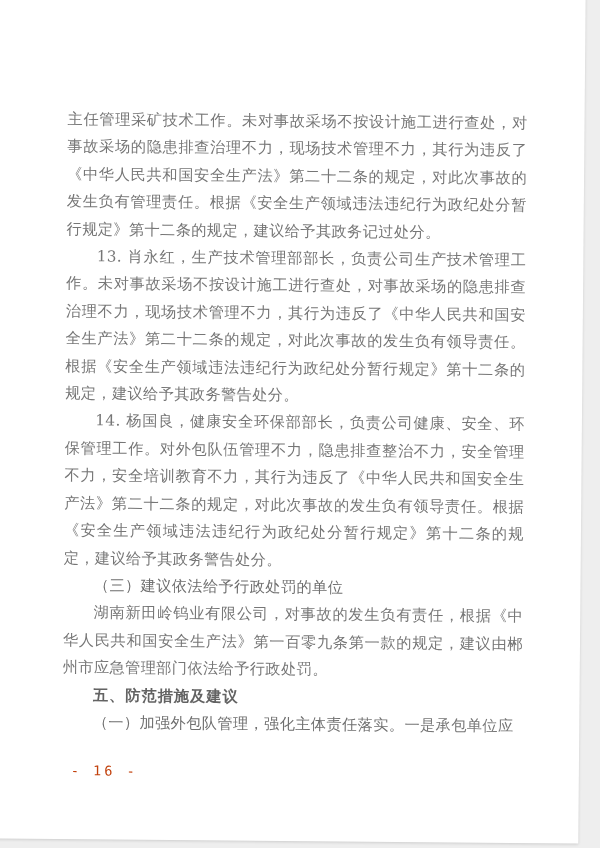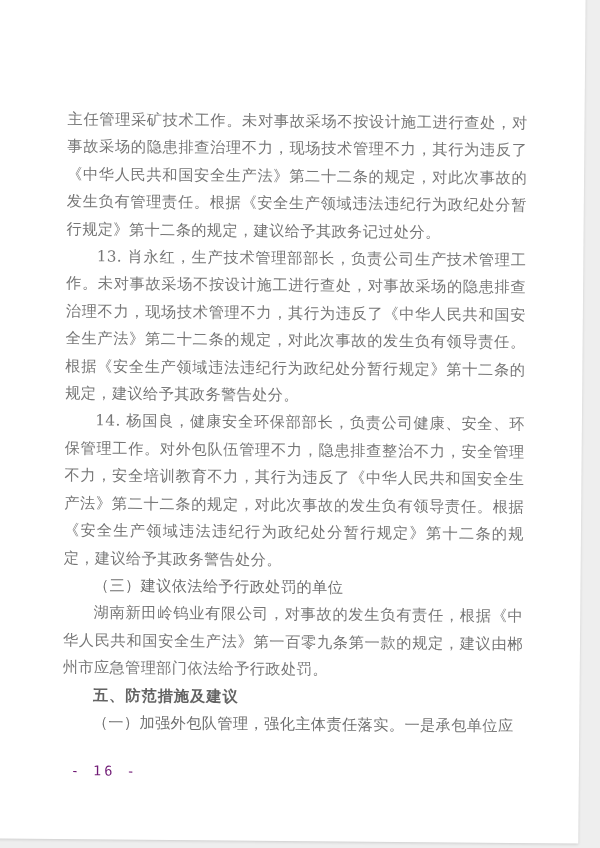--- a/index.html
+++ b/index.html
@@ -50,21 +50,21 @@
   .section-heading {
     font-weight: bold;
     color: #636363;
     letter-spacing: 1px;
   }
   .page-number {
     position: absolute;
     left: 86px;
     top: 778px;
     font-size: 13.5px;
-    color: #701a75;
+    color: #c2410c;
     letter-spacing: 3px;
     font-family: "DejaVu Sans Mono", "Liberation Mono", monospace;
   }
 </style>
 </head>
 <body>
 
 <div class="page">
 
   <div class="content">

